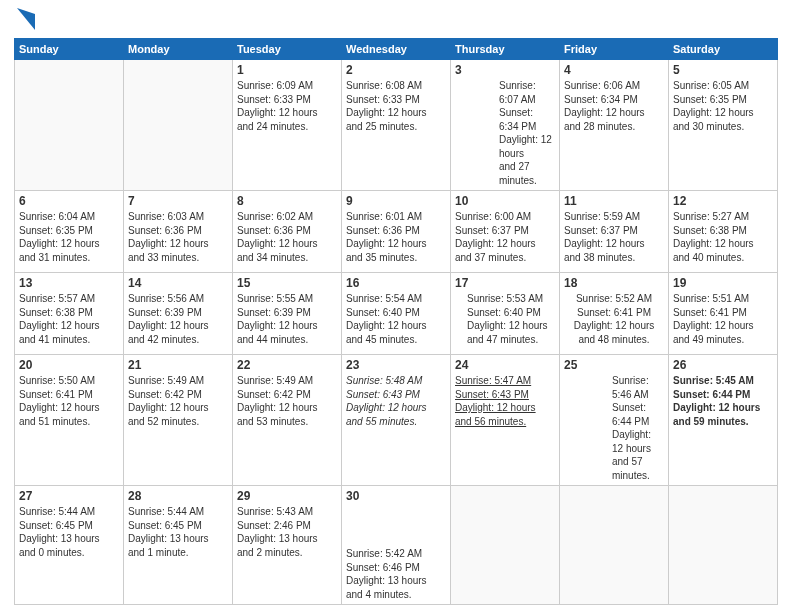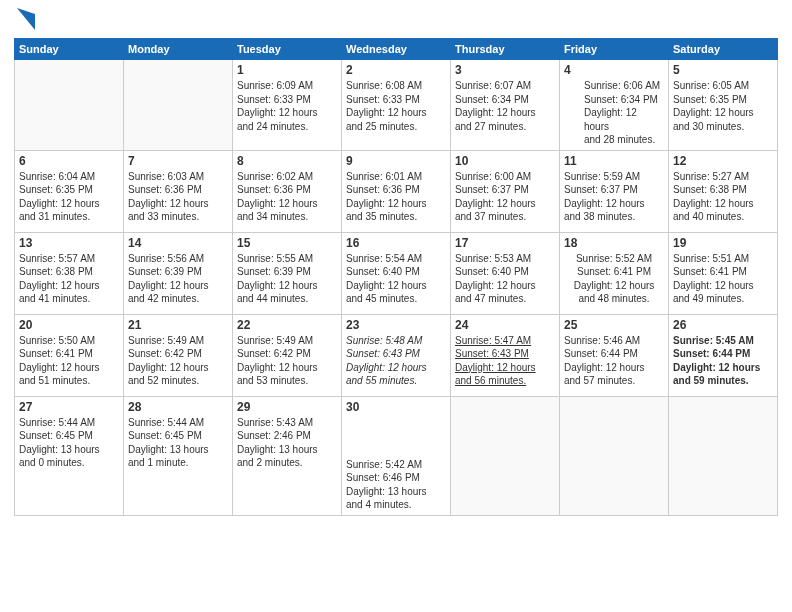--- a/index.html
+++ b/index.html
@@ -144,28 +144,28 @@
           </td>
           <td>
             <span class="day-num">2</span>
             <div class="day-info" style="white-space: pre-line;">Sunrise: 6:08 AM
 Sunset: 6:33 PM
 Daylight: 12 hours
 and 25 minutes.</div>
           </td>
           <td>
             <span class="day-num">3</span>
-            <div class="day-info" style="white-space: pre-line;">Sunrise: 6:07 AM
+            <div class="day-info" style="white-space: pre-line; margin-left: 44px;">Sunrise: 6:07 AM
 Sunset: 6:34 PM
 Daylight: 12 hours
 and 27 minutes.</div>
           </td>
           <td>
             <span class="day-num">4</span>
-            <div class="day-info" style="white-space: pre-line; margin-left: 20px;">Sunrise: 6:06 AM
+            <div class="day-info" style="white-space: pre-line;">Sunrise: 6:06 AM
 Sunset: 6:34 PM
 Daylight: 12 hours
 and 28 minutes.</div>
           </td>
           <td>
             <span class="day-num">5</span>
             <div class="day-info" style="white-space: pre-line;">Sunrise: 6:05 AM
 Sunset: 6:35 PM
 Daylight: 12 hours
 and 30 minutes.</div>
@@ -246,21 +246,21 @@
           </td>
           <td>
             <span class="day-num">16</span>
             <div class="day-info" style="white-space: pre-line;">Sunrise: 5:54 AM
 Sunset: 6:40 PM
 Daylight: 12 hours
 and 45 minutes.</div>
           </td>
           <td>
             <span class="day-num">17</span>
-            <div class="day-info" style="white-space: pre-line;">Sunrise: 5:53 AM
+            <div class="day-info" style="white-space: pre-line; margin-left: 12px;">Sunrise: 5:53 AM
 Sunset: 6:40 PM
 Daylight: 12 hours
 and 47 minutes.</div>
           </td>
           <td>
             <span class="day-num">18</span>
             <div class="day-info" style="white-space: pre-line; text-align: center;">Sunrise: 5:52 AM
 Sunset: 6:41 PM
 Daylight: 12 hours
 and 48 minutes.</div>
@@ -304,21 +304,21 @@
           </td>
           <td>
             <span class="day-num">24</span>
             <div class="day-info" style="white-space: pre-line; text-decoration: underline;">Sunrise: 5:47 AM
 Sunset: 6:43 PM
 Daylight: 12 hours
 and 56 minutes.</div>
           </td>
           <td>
             <span class="day-num">25</span>
-            <div class="day-info" style="white-space: pre-line;">Sunrise: 5:46 AM
+            <div class="day-info" style="white-space: pre-line; margin-left: 48px;">Sunrise: 5:46 AM
 Sunset: 6:44 PM
 Daylight: 12 hours
 and 57 minutes.</div>
           </td>
           <td>
             <span class="day-num">26</span>
             <div class="day-info" style="white-space: pre-line; font-weight: bold;">Sunrise: 5:45 AM
 Sunset: 6:44 PM
 Daylight: 12 hours
 and 59 minutes.</div>

